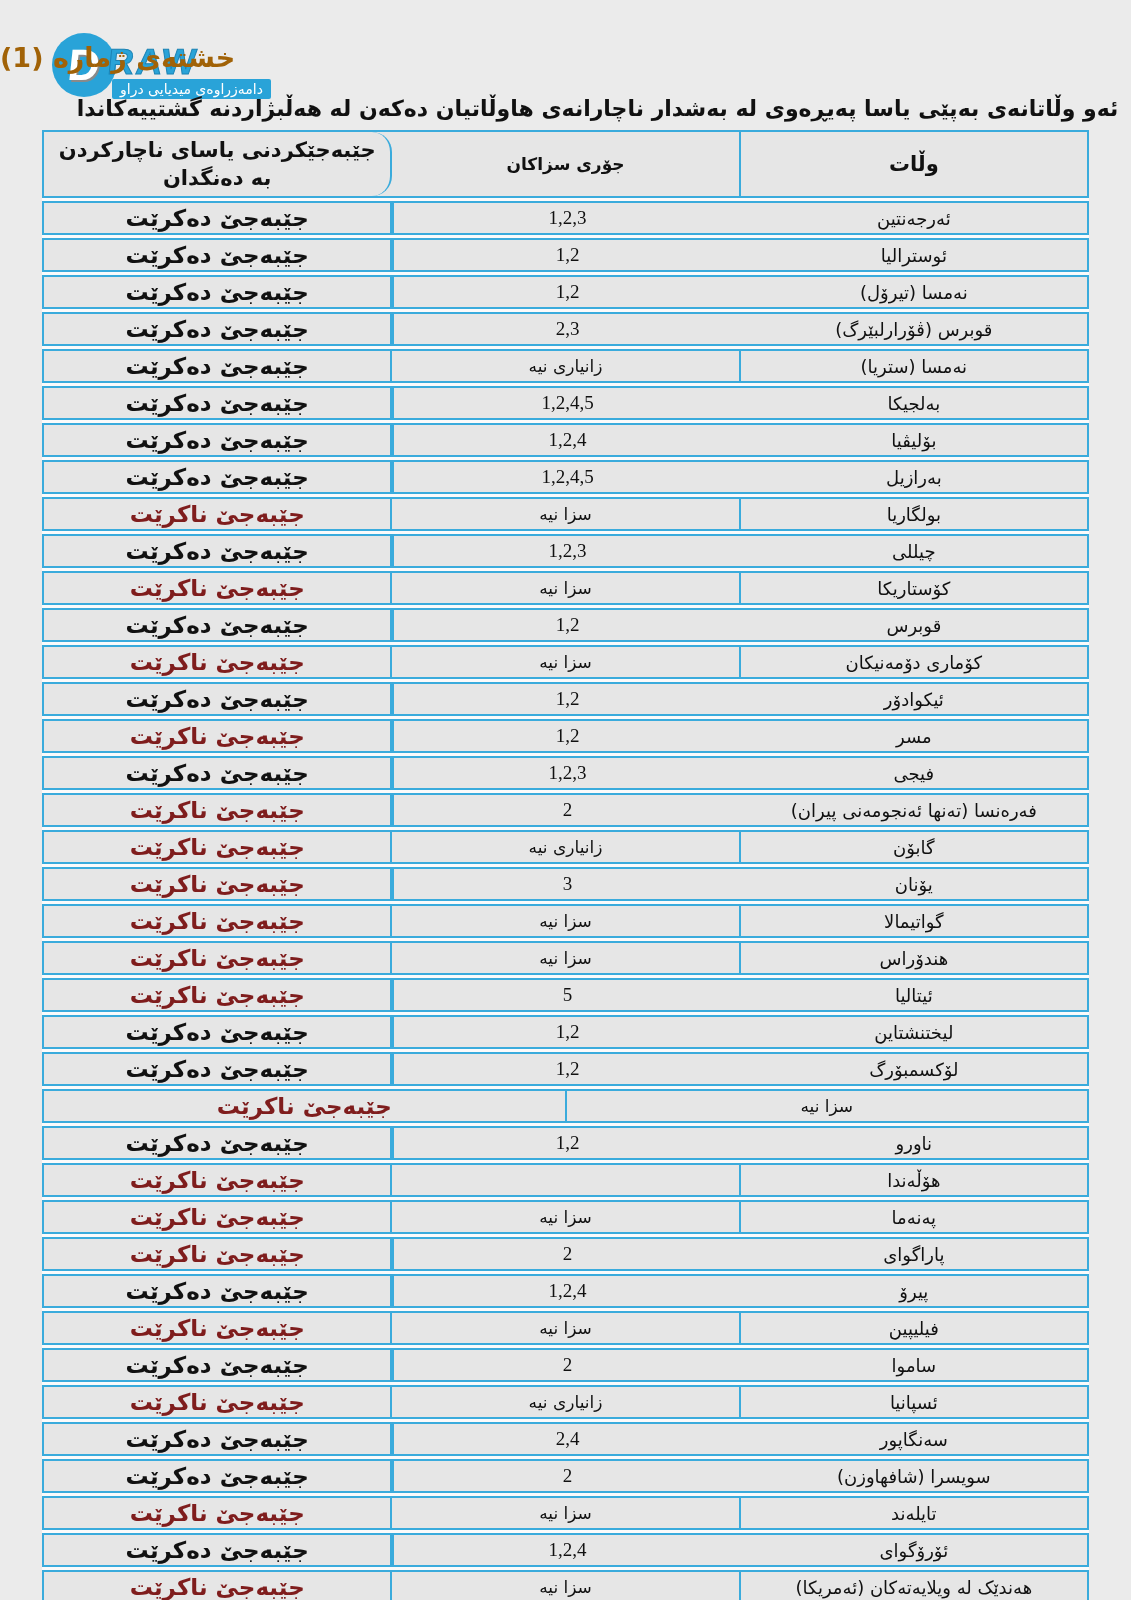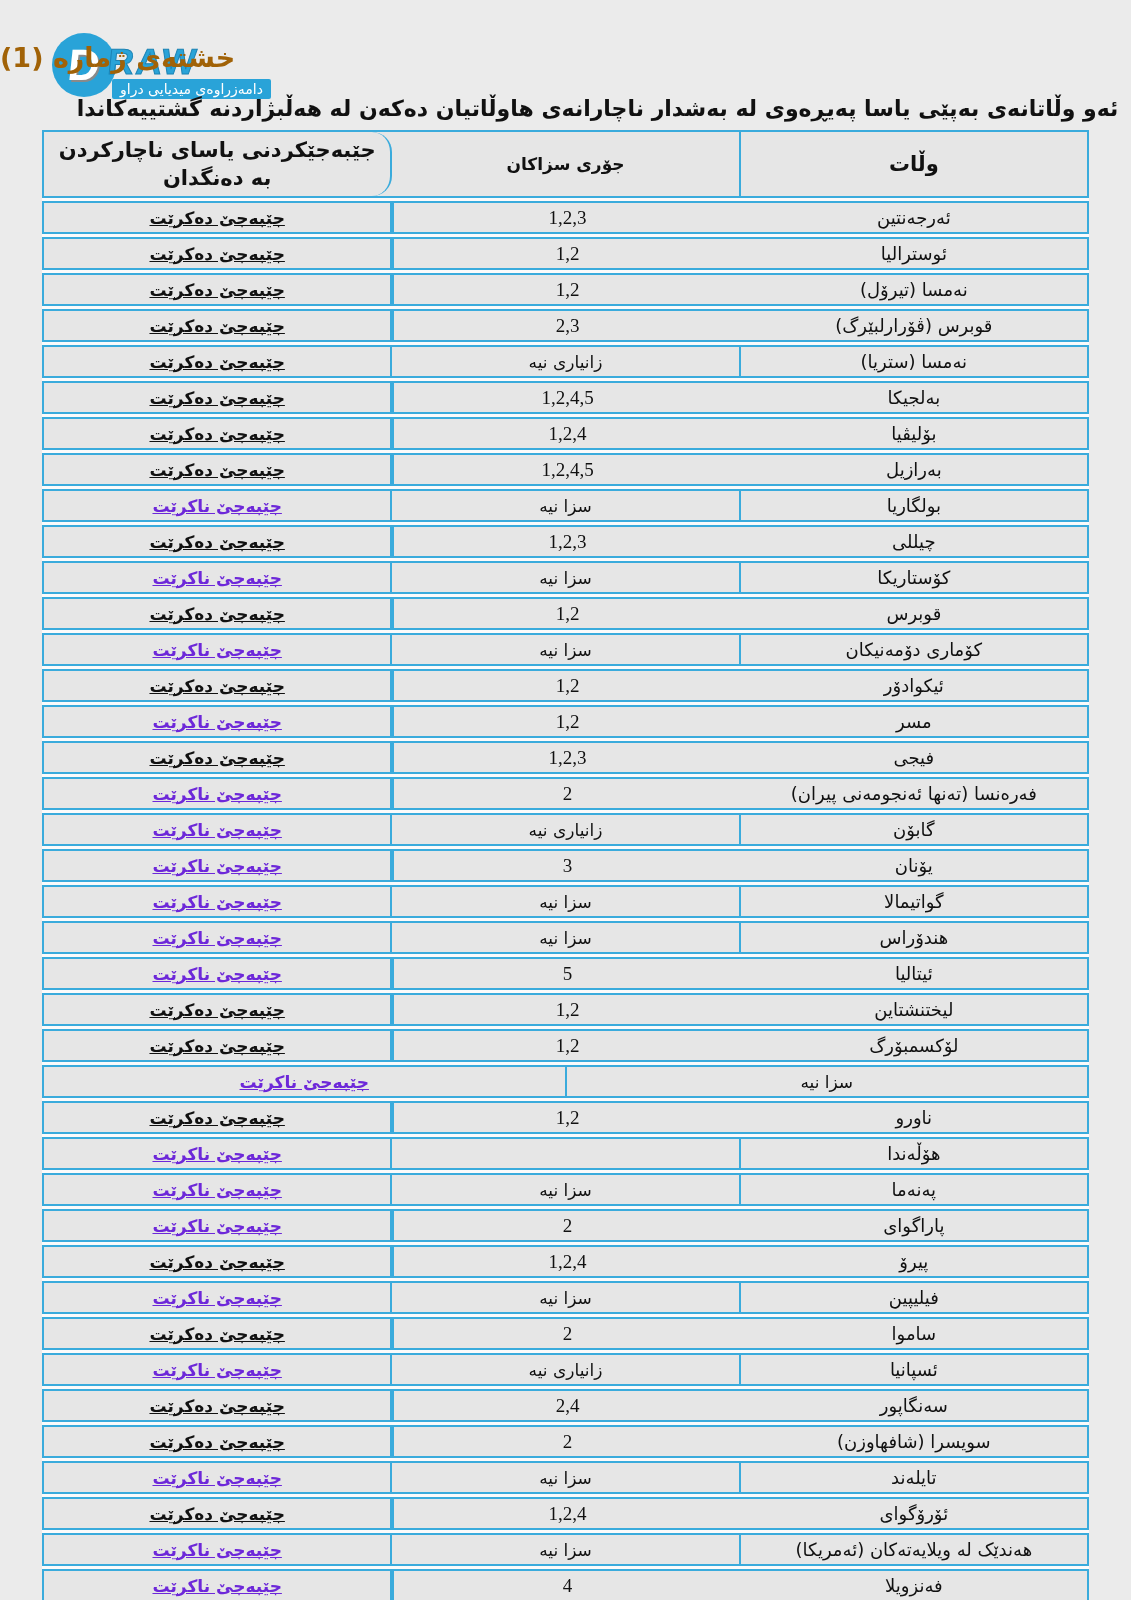--- a/index.html
+++ b/index.html
@@ -81,22 +81,22 @@
 
   .thead .tcell {
     min-height: 64px;
     font-weight: bold;
     font-size: 21px;
     line-height: 1.35;
   }
   .cell-country   { font-size: 18px; }
   .cell-punish    { font-family: "Liberation Serif", serif; font-size: 19px; direction: ltr; text-align: center; }
   .cell-punish.is-text { font-family: "DejaVu Sans", sans-serif; font-size: 17px; direction: rtl; }
-  .cell-impl      { font-size: 17px; font-weight: bold; text-decoration: underline; }
-  .cell-impl.not-implemented { color: #6d28d9; }
+  .cell-impl      { font-size: 23px; font-weight: bold; }
+  .cell-impl.not-implemented { color: #7f1d1d; }
 </style>
 </head>
 <body>
 
 <div class="page-header">
   <div class="logo">
     <div class="logo-circle">
       <span class="logo-d">D</span>
     </div>
     <span class="logo-raw">RAW</span>

